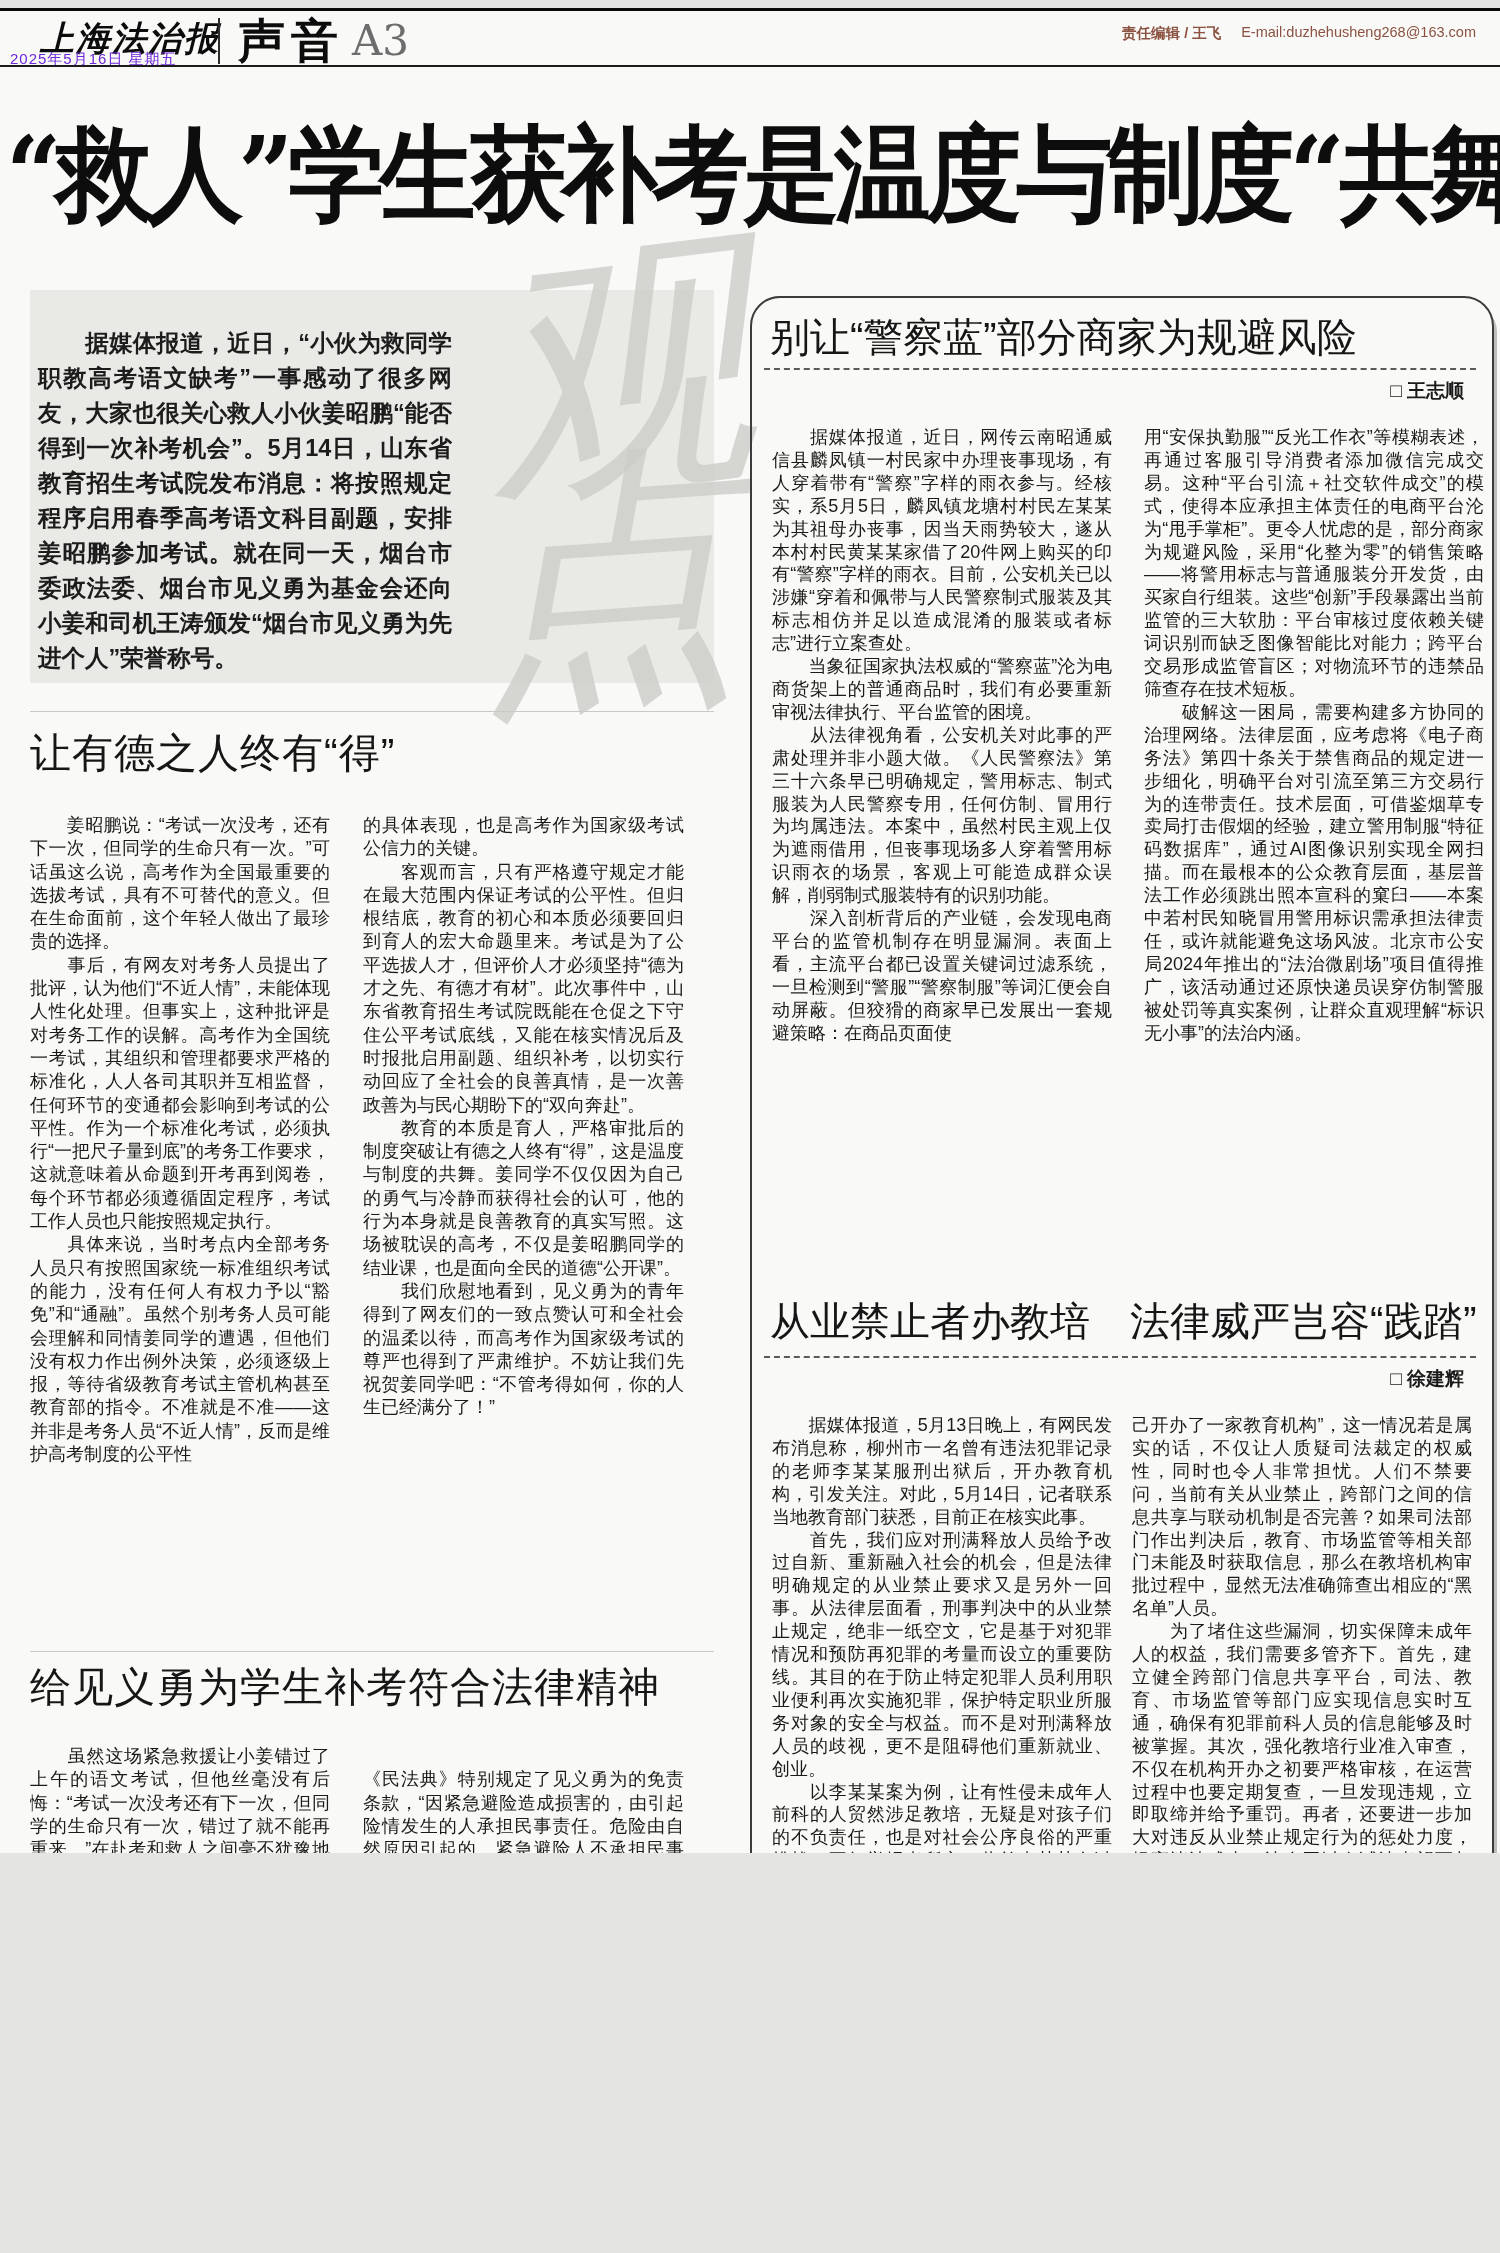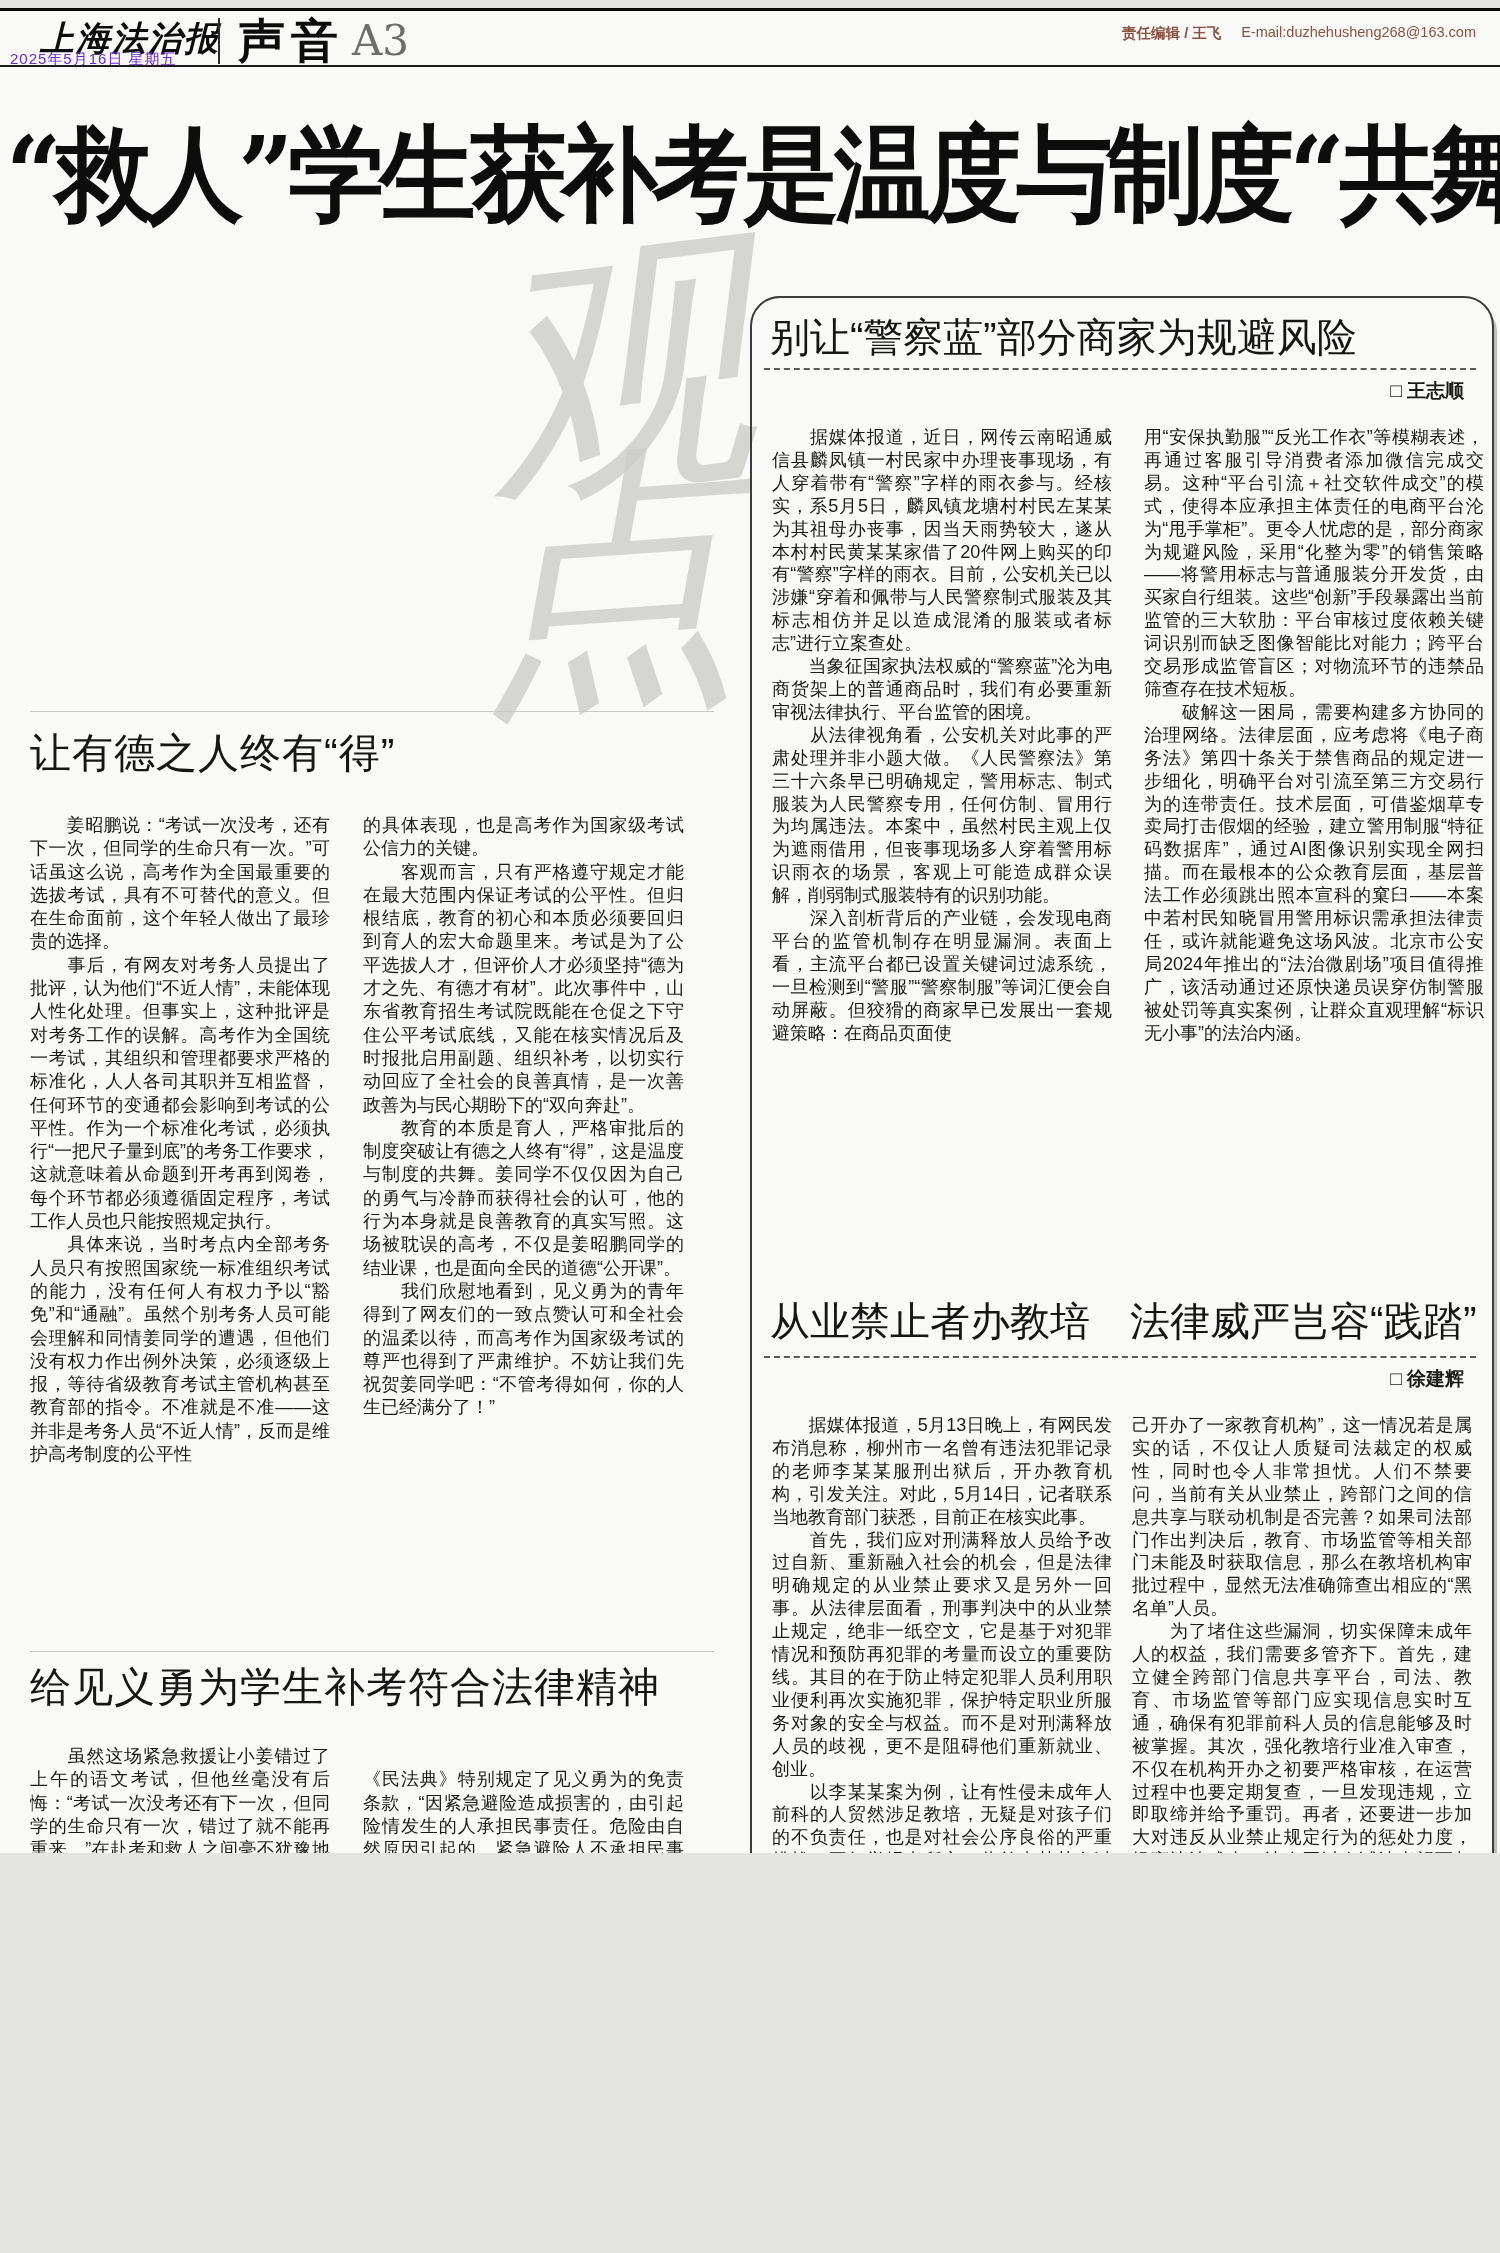--- a/index.html
+++ b/index.html
@@ -59,20 +59,23 @@
   <div class="abs hdr-right">
     <b>责任编辑 / 王飞</b>
     <span>E-mail:duzhehusheng268@163.com</span>
   </div>
   <div class="abs hdr-rule"></div>
 
   <div class="abs headline">“救人”学生获补考是温度与制度“共舞”</div>
 
   <div class="abs left-region">
 
+    <div class="abs intro-box">
+      <div class="abs intro-text">　　据媒体报道，近日，“小伙为救同学职教高考语文缺考”一事感动了很多网友，大家也很关心救人小伙姜昭鹏“能否得到一次补考机会”。5月14日，山东省教育招生考试院发布消息：将按照规定程序启用春季高考语文科目副题，安排姜昭鹏参加考试。就在同一天，烟台市委政法委、烟台市见义勇为基金会还向小姜和司机王涛颁发“烟台市见义勇为先进个人”荣誉称号。</div>
+    </div>
     <div class="abs wm wm1">观</div>
     <div class="abs wm wm2">点</div>
 
     <div class="abs thin-rule" style="left:0;top:703px;width:684px;"></div>
     <div class="abs sec-title" style="left:0;top:718px;">让有德之人终有“得”</div>
     <div class="abs col-text" style="left:0;top:806px;width:300px;height:848px;">　　姜昭鹏说：“考试一次没考，还有下一次，但同学的生命只有一次。”可话虽这么说，高考作为全国最重要的选拔考试，具有不可替代的意义。但在生命面前，这个年轻人做出了最珍贵的选择。
 　　事后，有网友对考务人员提出了批评，认为他们“不近人情”，未能体现人性化处理。但事实上，这种批评是对考务工作的误解。高考作为全国统一考试，其组织和管理都要求严格的标准化，人人各司其职并互相监督，任何环节的变通都会影响到考试的公平性。作为一个标准化考试，必须执行“一把尺子量到底”的考务工作要求，这就意味着从命题到开考再到阅卷，每个环节都必须遵循固定程序，考试工作人员也只能按照规定执行。
 　　具体来说，当时考点内全部考务人员只有按照国家统一标准组织考试的能力，没有任何人有权力予以“豁免”和“通融”。虽然个别考务人员可能会理解和同情姜同学的遭遇，但他们没有权力作出例外决策，必须逐级上报，等待省级教育考试主管机构甚至教育部的指令。不准就是不准——这并非是考务人员“不近人情”，反而是维护高考制度的公平性</div>
     <div class="abs col-text" style="left:333px;top:806px;width:321px;height:848px;">的具体表现，也是高考作为国家级考试公信力的关键。
 　　客观而言，只有严格遵守规定才能在最大范围内保证考试的公平性。但归根结底，教育的初心和本质必须要回归到育人的宏大命题里来。考试是为了公平选拔人才，但评价人才必须坚持“德为才之先、有德才有材”。此次事件中，山东省教育招生考试院既能在仓促之下守住公平考试底线，又能在核实情况后及时报批启用副题、组织补考，以切实行动回应了全社会的良善真情，是一次善政善为与民心期盼下的“双向奔赴”。

